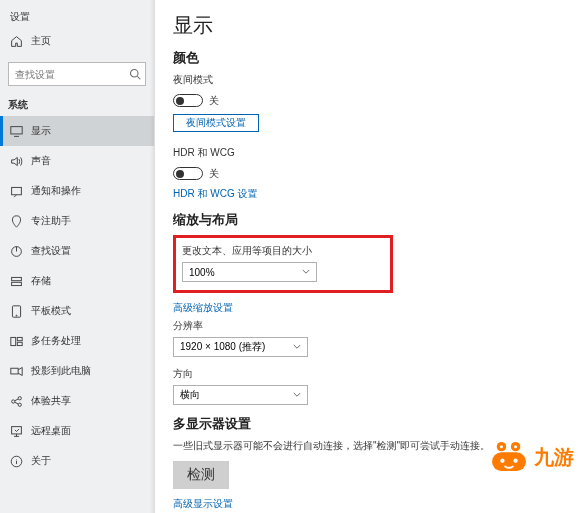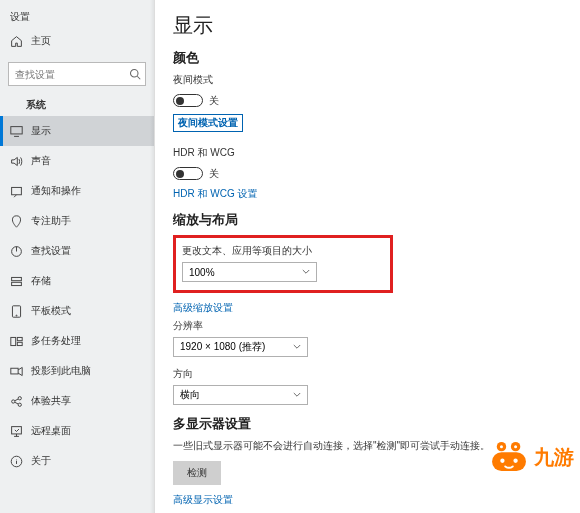--- a/index.html
+++ b/index.html
@@ -4,41 +4,41 @@
 <style>
   * { box-sizing: border-box; margin: 0; padding: 0; font-family: "Microsoft YaHei", "Segoe UI", sans-serif; }
   body { width: 580px; height: 513px; overflow: hidden; background: #fff; position: relative; }
   .app { display: flex; height: 513px; }
   .sidebar { width: 155px; background: #eef0f1; border-right: 1px solid #ddd; padding-top: 6px; position: relative; }
   .side-shadow { position: absolute; right: 0; top: 0; bottom: 0; width: 4px; background: linear-gradient(to left, rgba(0,0,0,0.06), transparent); }
   .side-head { font-size: 10px; color: #333; padding: 4px 10px 2px 10px; }
   .search-wrap { margin: 6px 8px 6px 8px; position: relative; }
   .search-wrap input { width: 100%; height: 24px; font-size: 10px; padding: 2px 12px 2px 6px; border: 1px solid #b9b9b9; background: #fff; }
   .search-wrap .mag { position: absolute; right: 5px; top: 50%; transform: translate(0,-50%); width: 12px; height: 12px; color: #666; }
-  .section-label { font-size: 10px; font-weight: bold; padding: 6px 10px 4px 26px; color: #333; }
+  .section-label { font-size: 10px; font-weight: bold; padding: 6px 10px 4px 8px; color: #333; }
   .sb-item { display: flex; align-items: center; gap: 8px; padding: 8px 10px; font-size: 10px; color: #333; cursor: default; }
   .sb-item .ic { width: 13px; height: 13px; color: #444; flex: 0 0 13px; display: flex; align-items: center; justify-content: center; }
   .sb-item .ic svg { width: 13px; height: 13px; }
   .sb-item.active { background: #d0d3d6; position: relative; }
   .sb-item.active::before { content: ""; position: absolute; left: 0; top: 0; bottom: 0; width: 3px; background: #0078d7; }
   .main { flex: 1; padding: 12px 18px 0 18px; overflow: hidden; height:100%; }
   h1 { font-size: 20px; font-weight: 400; color: #222; margin-bottom: 10px; }
   h2 { font-size: 13px; font-weight: 600; color: #222; margin: 10px 0 6px 0; }
   .grp { margin-bottom: 10px; }
   .lbl { font-size: 10px; color: #333; margin-bottom: 4px; }
   .toggle { width: 30px; height: 13px; border: 1px solid #333; border-radius: 7px; position: relative; margin: 3px 0; }
   .toggle::after { content: ""; position: absolute; left: 2px; top: 1.5px; width: 8px; height: 8px; border-radius: 50%; background: #333; }
   .toggle-row { display: flex; align-items: center; gap: 6px; font-size: 10px; color: #333; }
   .linkb { font-size: 10px; color: #0063b1; margin: 4px 0; cursor: default; }
-  .linkb.boxed { border: 1px solid #0063b1; padding: 1px 4px; display: inline-block; font-weight: bold; }
+  .linkb.boxed { border: 1px solid #0063b1; padding: 1px 12px; display: inline-block; }
   .dropdown { position: relative; width: 135px; height: 20px; border: 1px solid #b0b0b0; font-size: 10px; display: flex; align-items: center; padding: 0 18px 0 6px; background: #fff; }
   .dropdown .chev { position: absolute; right: 6px; top: 50%; width: 8px; height: 8px; transform: translateY(-55%); }
   .highlight-box { border: 3px solid #e02020; padding: 6px 6px 8px 6px; width: 220px; margin-bottom: 10px; }
   .desc { font-size: 10px; color: #333; line-height: 1.4; margin: 4px 0; }
-  .btn { display: inline-block; background: #cfcfcf; font-size: 10px; color: #333; padding: 5px 14px; margin: 4px 0; }
+  .btn { display: inline-block; background: #cfcfcf; font-size: 14px; color: #333; padding: 5px 14px; margin: 4px 0; }
   .logo-wm { position: absolute; right: 6px; bottom: 40px; display: flex; align-items: center; gap: 6px; color: #ff7b00; font-weight: bold; font-size: 20px; }
   .logo-wm .face { width: 38px; height: 32px; }
 </style>
 </head>
 <body>
 
 <div class="app">
   <div class="sidebar">
     <div class="side-head">设置</div>
     <div class="sb-item">

